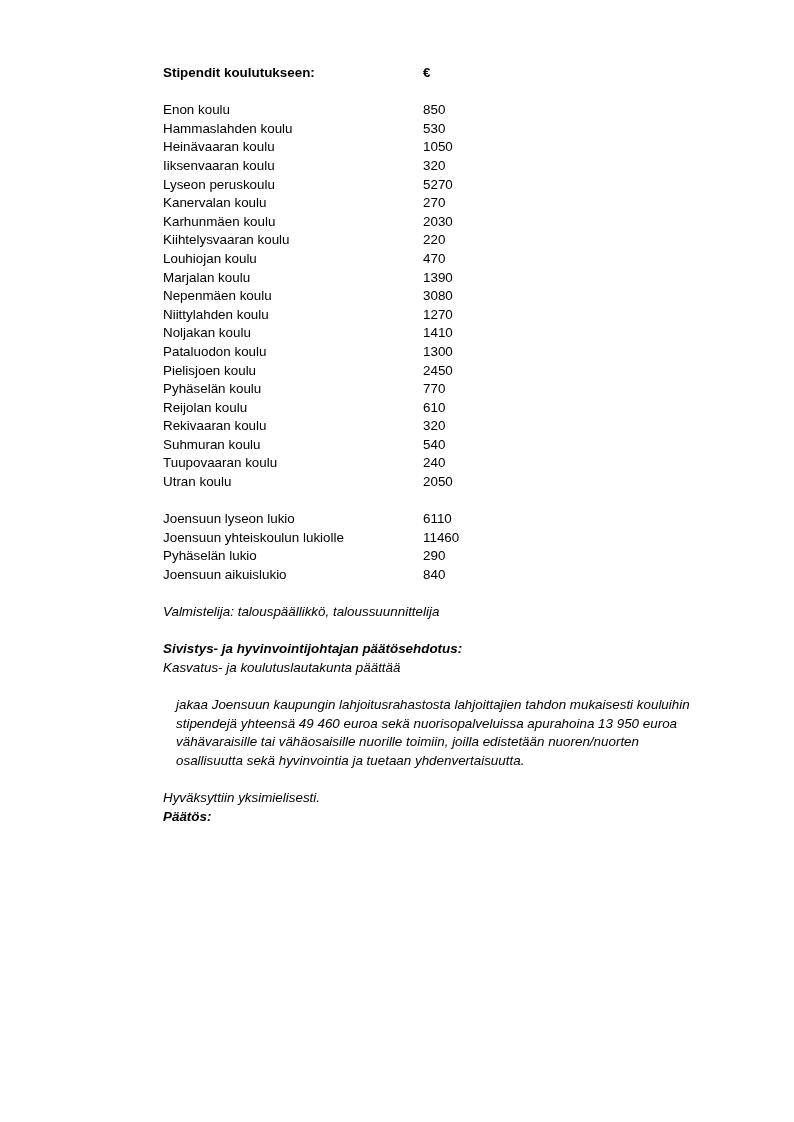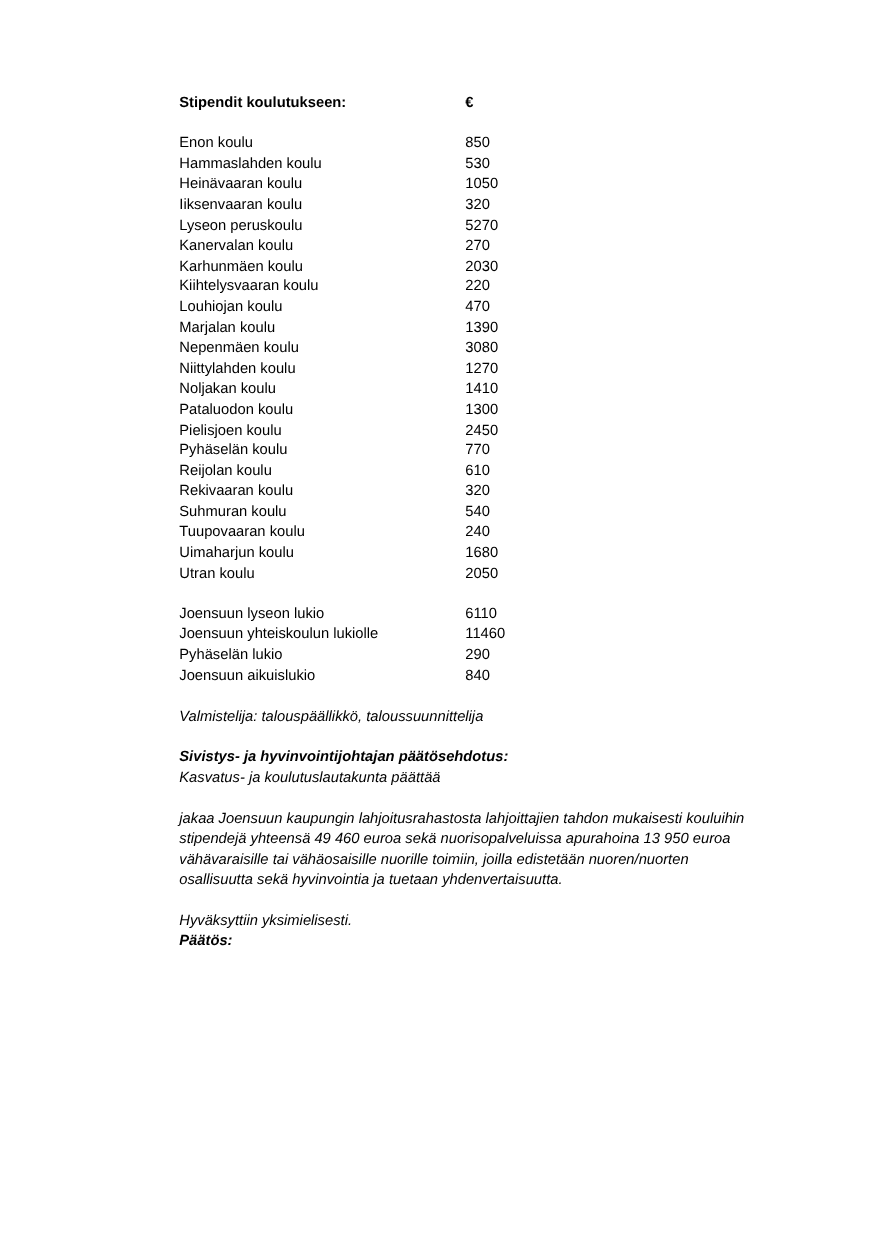--- a/index.html
+++ b/index.html
@@ -1,24 +1,24 @@
 <!DOCTYPE html>
 <html><head>
 <meta charset="utf-8">
 <style>
   html, body { margin:0; padding:0; background:#ffffff; }
   body { width:794px; height:1122px; position:relative; overflow:hidden;
          font-family:"Liberation Sans", sans-serif; color:#000; }
-  .page { position:absolute; left:163px; top:84px; width:580px; font-size:13.4px; }
+  .page { position:absolute; left:163px; top:64px; width:580px; font-size:13.4px; }
   .row { position:relative; height:18.6px; line-height:18.6px; white-space:nowrap; }
   .row .name { position:absolute; left:0; }
   .row .val { position:absolute; left:260px; }
   .bold { font-weight:bold; }
   .gap { height:18.6px; }
-  .para { line-height:18.6px; width:570px; }
+  .para { line-height:18.6px; width:570px;margin-left:13px; }
   .line { height:18.6px; line-height:18.6px; white-space:nowrap;font-style:italic; }
 </style>
 </head>
 <body>
 
 <div class="page">
   <div class="row bold">
     <span class="name">Stipendit koulutukseen:</span>
     <span class="val">€</span>
   </div>
@@ -99,24 +99,20 @@
       </div>
     <div class="row">
         <span class="name">Suhmuran koulu</span>
         <span class="val">540</span>
       </div>
     <div class="row">
         <span class="name">Tuupovaaran koulu</span>
         <span class="val">240</span>
       </div>
     <div class="row">
-        <span class="name">Uimaharjun koulu</span>
-        <span class="val">1680</span>
-      </div>
-    <div class="row">
         <span class="name">Utran koulu</span>
         <span class="val">2050</span>
       </div>
   </div>
   <div class="gap"></div>
 
   <div>
     <div class="row">
         <span class="name">Joensuun lyseon lukio</span>
         <span class="val">6110</span>

